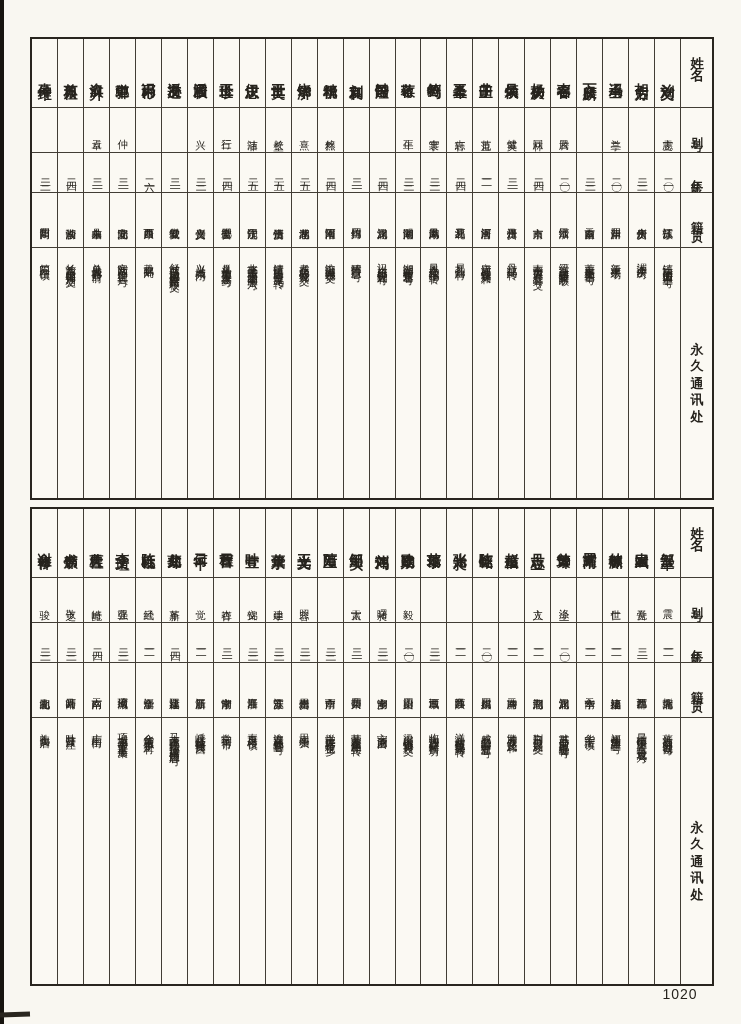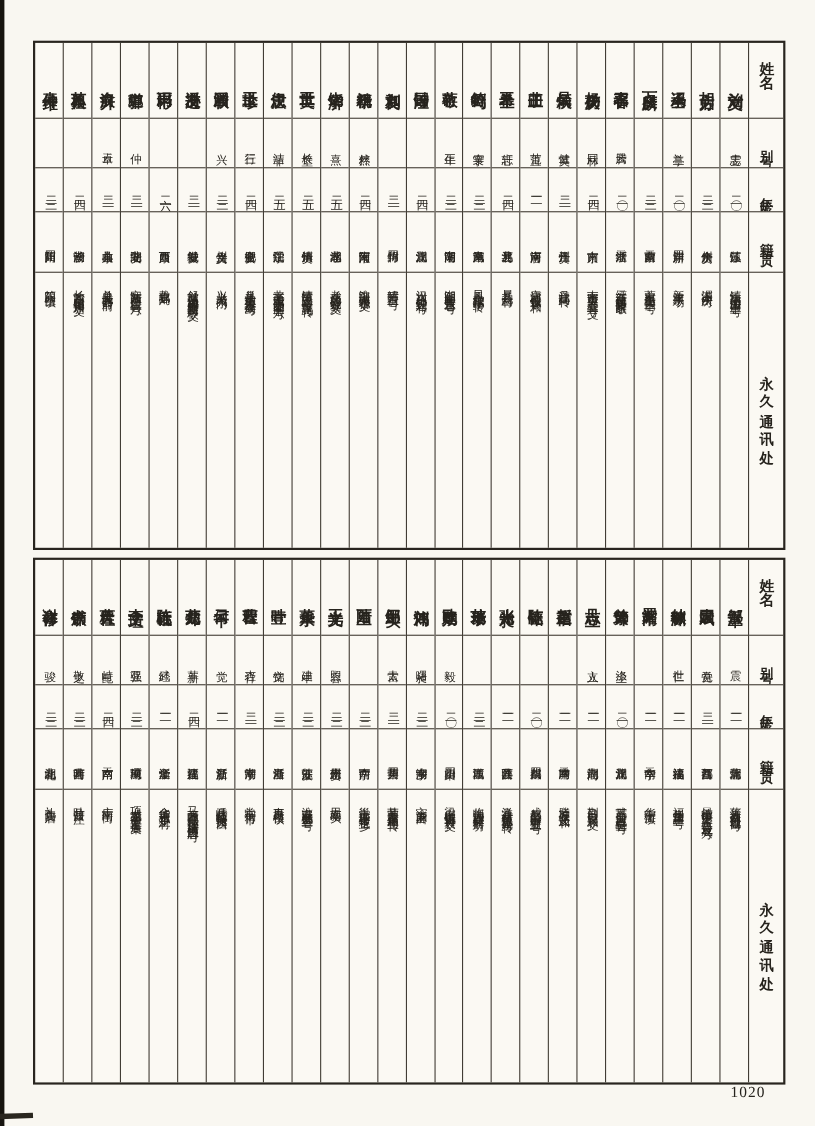--- a/index.html
+++ b/index.html
@@ -38,21 +38,21 @@
   .cell.addr{flex:1 1 auto;border-bottom:none;font-size:10.5px;justify-content:flex-start;padding-top:7px;letter-spacing:1.5px;}
   .hdr .cell{font-weight:bold;}
   .hdr .cell.name{font-size:13.5px;letter-spacing:12px;padding-top:6px;justify-content:flex-start;}
   .hdr .cell.alias{font-size:12px;letter-spacing:5px;}
   .hdr .cell.age{font-size:12px;letter-spacing:4px;}
   .hdr .cell.native{font-size:12.5px;letter-spacing:9px;}
   .hdr .cell.addr{font-size:13px;letter-spacing:17px;justify-content:center;padding-top:0;}
   .page-number{
     position:absolute;left:650px;top:986px;width:60px;
     font-size:14px;letter-spacing:1px;color:#26231d;text-align:center;
-    font-family:Liberation Serif, serif;
+    font-family:Liberation Sans, sans-serif;
   }
 </style>
 </head>
 <body>
 
 <div class="page">
   <div class="edge-strip"></div>
   <div class="corner-mark"></div>
 
   <section class="dtable upper" id="section-0">

